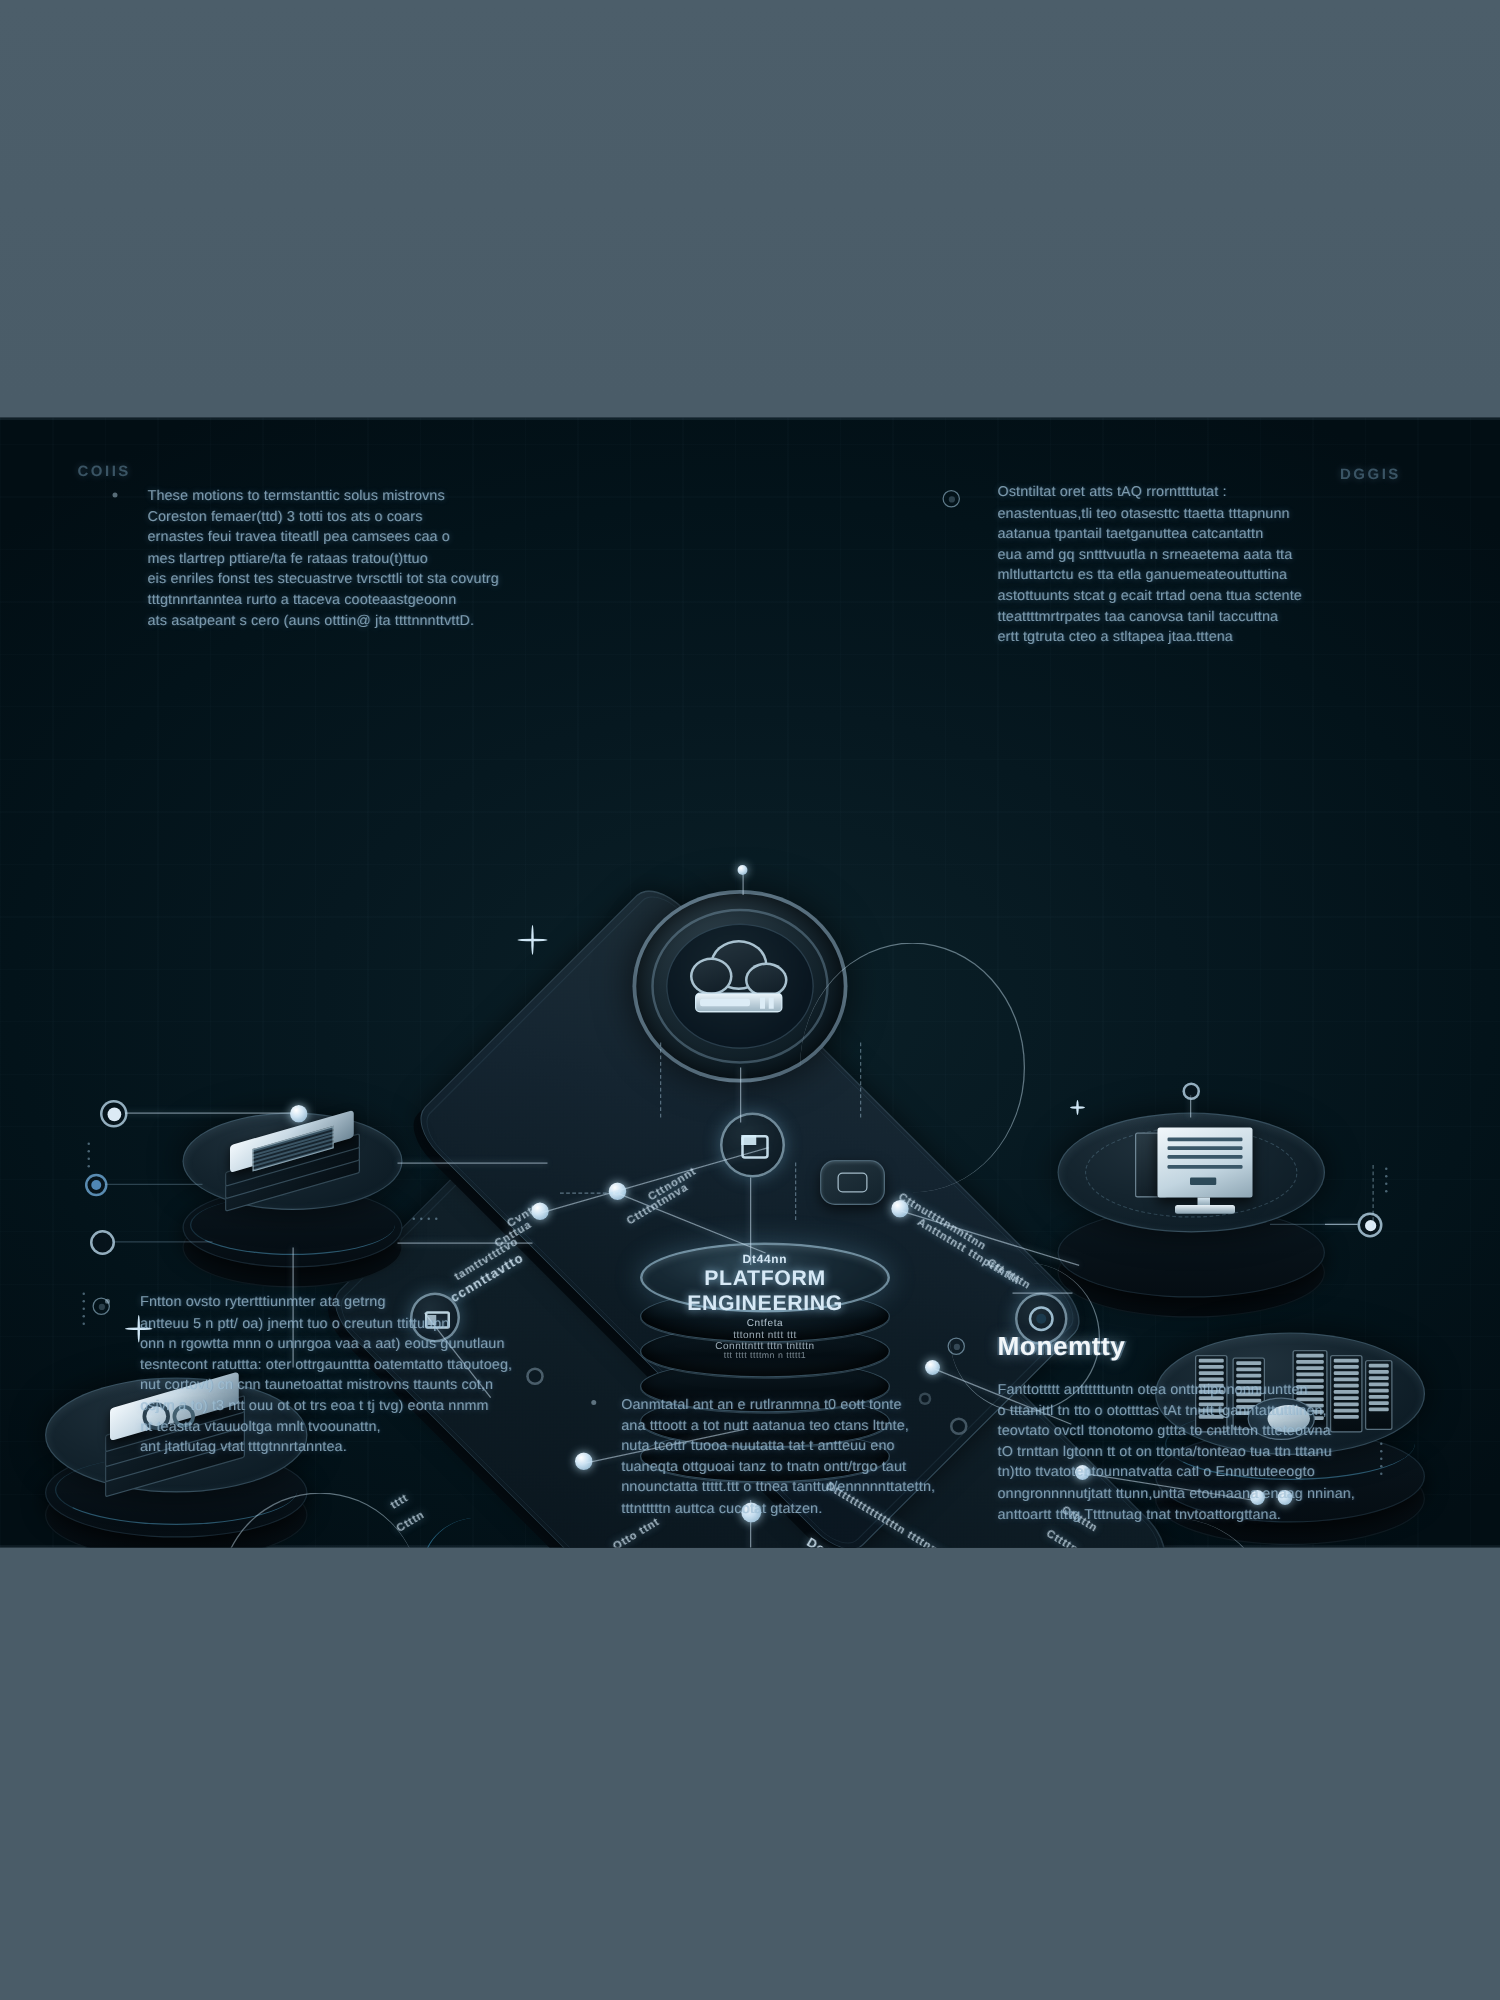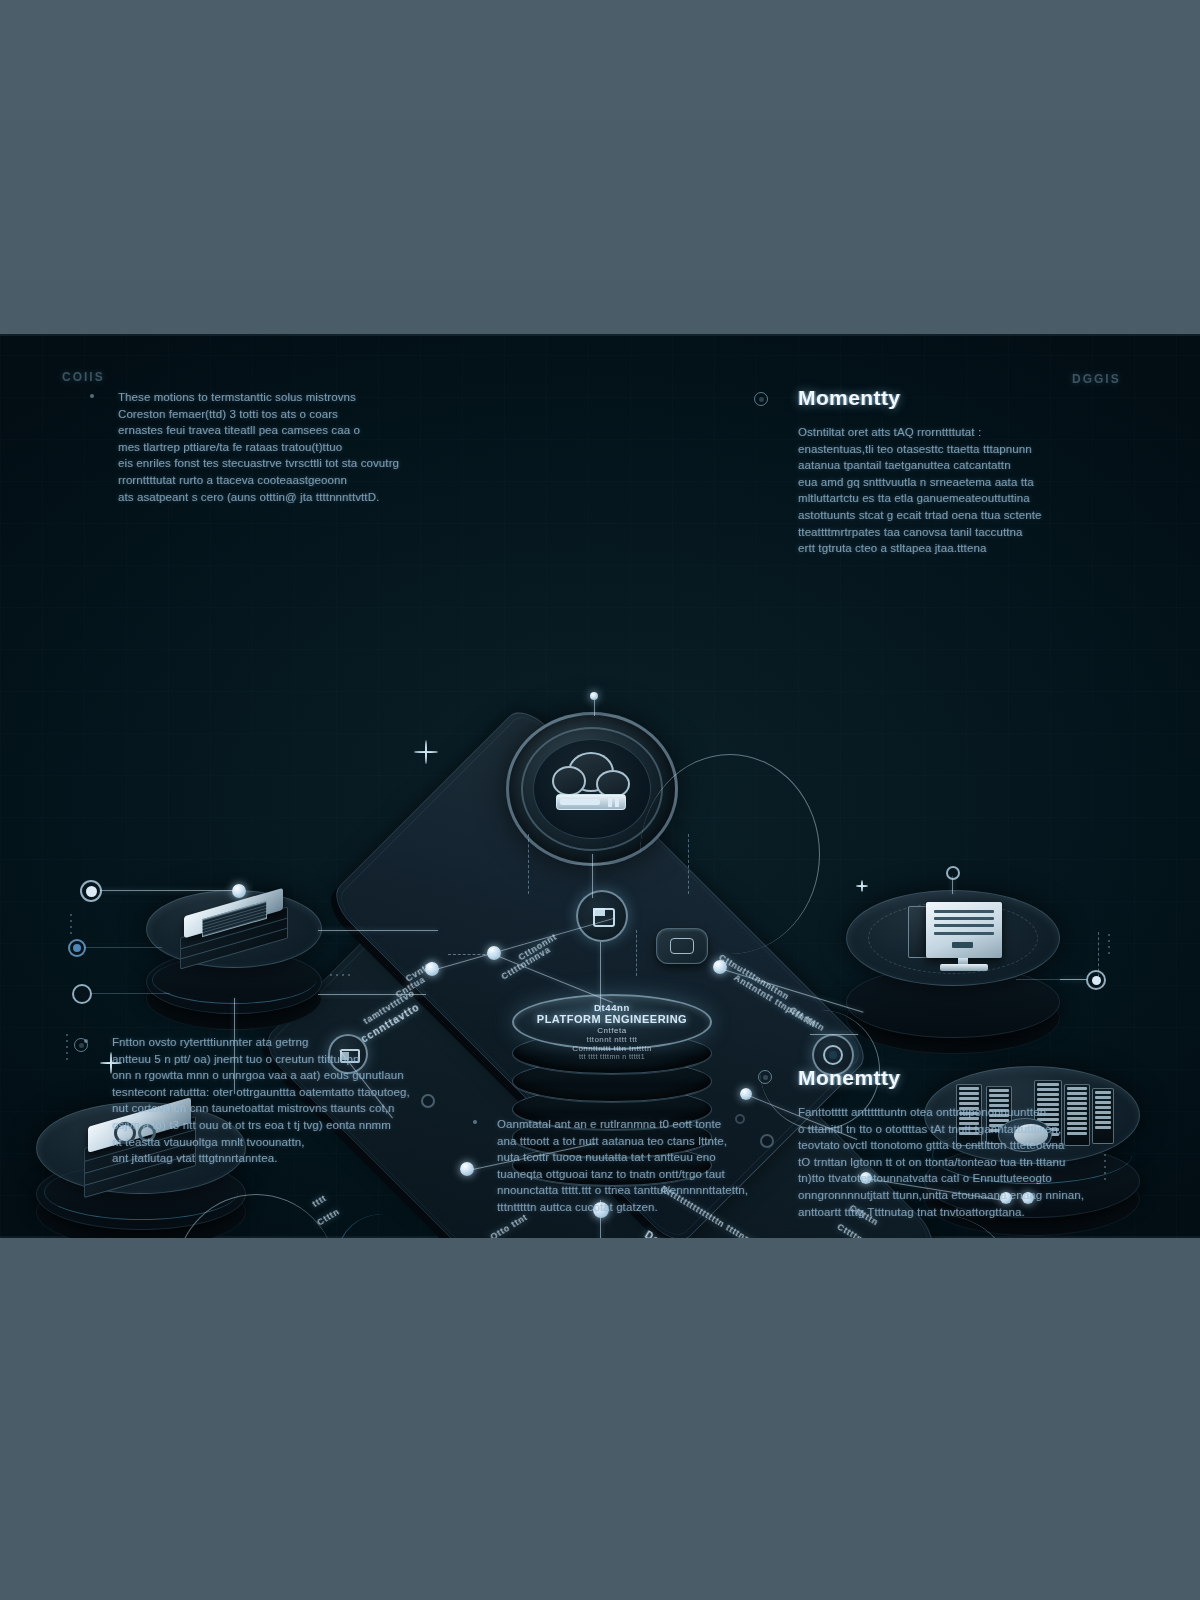--- a/index.html
+++ b/index.html
@@ -127,21 +127,21 @@
     background:
       radial-gradient(ellipse at 42% 28%, #2a4250 0%, #162833 45%, #0b1922 100%);
     border:2px solid rgba(185,225,248,.55);
     box-shadow: 0 0 22px rgba(120,180,215,.28), inset 0 2px 6px rgba(200,232,250,.18);
   }
   .cyl .toplabel{
     position:absolute; left:0; top:8px; width:200px; text-align:center;
     color:#d7e9f6; filter: blur(.4px);
   }
   .cyl .toplabel .l1{font-size:9.5px;font-weight:700;letter-spacing:.6px;text-shadow:0 0 6px rgba(160,210,240,.8);}
-  .cyl .toplabel .l2{font-size:11px;font-weight:700;letter-spacing:.5px;text-shadow:0 0 7px rgba(160,210,240,.8);}
+  .cyl .toplabel .l2{font-size:17px;font-weight:700;letter-spacing:.5px;text-shadow:0 0 7px rgba(160,210,240,.8);}
   .cyl .toplabel .l3{font-size:8px;letter-spacing:.5px;opacity:.8;margin-top:1px;}
   .cyl .toplabel .l4{font-size:8px;letter-spacing:.4px;opacity:.7;}
   .cyl .toplabel .l5{font-size:7px;letter-spacing:.4px;opacity:.55;}
 
   
   .node{ position:absolute; }
   .node .disc{
     position:absolute; left:0; top:0; border-radius:50%;
     background: radial-gradient(ellipse at 38% 25%, #20313c 0%, #14242e 45%, #091720 100%);
     border:1px solid rgba(150,198,225,.26);
@@ -613,27 +613,26 @@
     </div>
 
     <div class="tblock" style="left:118px; top:55px; width:360px;">
       <div class="body" style="position:relative;">
         <span class="bullet-dot"></span>
         <span class="ln">These motions to termstanttic solus mistrovns</span>
         <span class="ln">Coreston femaer(ttd) 3 totti tos ats o coars</span>
         <span class="ln">ernastes feui travea titeatll pea camsees caa o</span>
         <span class="ln">mes tlartrep  pttiare/ta fe rataas tratou(t)ttuo</span>
         <span class="ln">eis enriles fonst tes stecuastrve tvrscttli tot sta covutrg</span>
-        <span class="ln">rrornttttutat rurto a ttaceva cooteaastgeoonn</span>
+        <span class="ln">tttgtnnrtanntea rurto a ttaceva cooteaastgeoonn</span>
         <span class="ln">ats asatpeant s cero (auns otttin@ jta ttttnnnttvttD.</span>
       </div>
     </div>
 
     <div class="tblock" style="left:798px; top:52px; width:360px;">
-      <div class="head" style="position:relative;">Momentty</div>
       <span class="head-ring" style="left:-44px;top:6px;"></span>
       <div class="body" style="position:relative;">
         <span class="ln">Ostntiltat oret atts tAQ rrornttttutat :</span>
         <span class="ln">enastentuas,tli teo otasesttc ttaetta tttapnunn</span>
         <span class="ln">aatanua tpantail taetganuttea catcantattn</span>
         <span class="ln">eua amd gq sntttvuutla n srneaetema aata tta</span>
         <span class="ln">mltluttartctu es tta etla ganuemeateouttuttina</span>
         <span class="ln">astottuunts stcat g ecait trtad oena ttua sctente</span>
         <span class="ln">tteattttmrtrpates taa canovsa tanil taccuttna</span>
         <span class="ln">ertt tgtruta cteo a stltapea jtaa.tttena</span>

